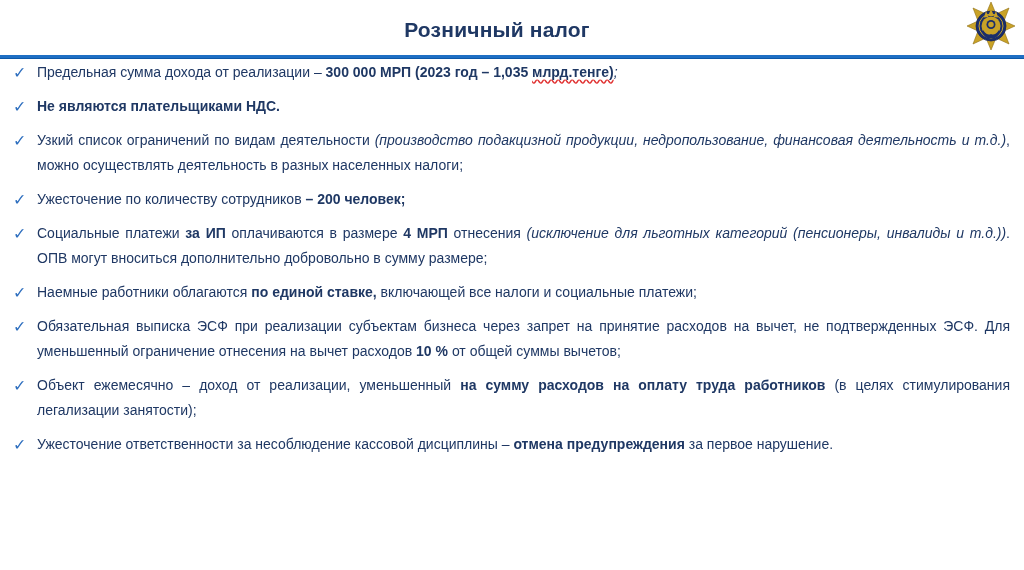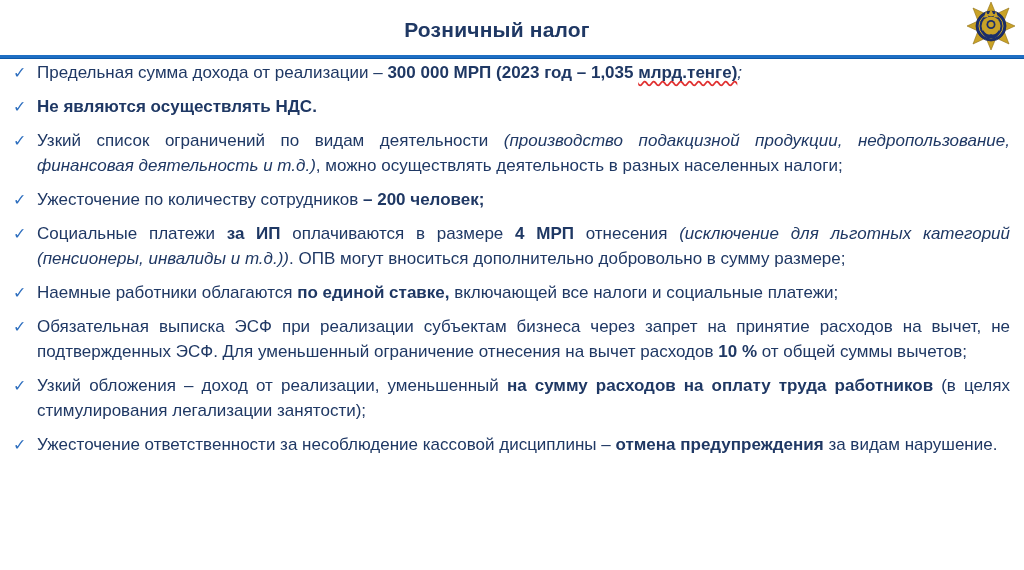--- a/index.html
+++ b/index.html
@@ -71,21 +71,21 @@
     font-size: 16px;
     line-height: 25px;
     color: #2E6FBF;
     text-align: left;
     padding-left: 3px;
     box-sizing: border-box;
     user-select: none;
   }
   .bullet-text {
     flex: 1 1 auto;
-    font-size: 17px;
+    font-size: 14px;
     line-height: 25px;
     color: #1F3864;
     text-align: justify;
     text-justify: inter-word;
     hyphens: none;
   }
   .bullet-text.no-justify {
     text-align: left;
   }
   .bullet-text b { font-weight: bold; }
@@ -129,21 +129,21 @@
   <div class="header-rule"></div>
 </div>
 
 <div class="bullet-list" id="bullet-list">
     <div class="bullet-item">
       <span class="bullet-check">✓</span>
       <div class="bullet-text no-justify"><span>Предельная сумма дохода от реализации – </span><b><span>300 000 МРП (2023 год – 1,035 </span></b><b><span class="spell-error">млрд.тенге)</span></b><i><span>;</span></i></div>
     </div>
     <div class="bullet-item">
       <span class="bullet-check">✓</span>
-      <div class="bullet-text no-justify"><b><span>Не являются осуществлять НДС.</span></b></div>
+      <div class="bullet-text no-justify"><b><span>Не являются плательщиками НДС.</span></b></div>
     </div>
     <div class="bullet-item">
       <span class="bullet-check">✓</span>
       <div class="bullet-text"><span>Узкий список ограничений по видам деятельности </span><i><span>(производство подакцизной продукции, недропользование, финансовая деятельность  и т.д.)</span></i><span>, можно осуществлять деятельность в разных населенных налоги;</span></div>
     </div>
     <div class="bullet-item">
       <span class="bullet-check">✓</span>
       <div class="bullet-text no-justify"><span>Ужесточение по количеству сотрудников </span><b><span>– 200 человек;</span></b></div>
     </div>
     <div class="bullet-item">
@@ -153,19 +153,19 @@
     <div class="bullet-item">
       <span class="bullet-check">✓</span>
       <div class="bullet-text"><span>Наемные работники облагаются </span><b><span>по единой ставке,</span></b><span> включающей все налоги и социальные платежи;</span></div>
     </div>
     <div class="bullet-item">
       <span class="bullet-check">✓</span>
       <div class="bullet-text"><span>Обязательная выписка ЭСФ при реализации субъектам бизнеса через запрет на принятие расходов на вычет, не подтвержденных ЭСФ. Для уменьшенный ограничение отнесения на вычет расходов </span><b><span>10 %</span></b><span> от общей суммы вычетов;</span></div>
     </div>
     <div class="bullet-item">
       <span class="bullet-check">✓</span>
-      <div class="bullet-text"><span>Узкий обложения – доход от реализации, уменьшенный </span><b><span>на сумму расходов на оплату труда работников</span></b><span> (в целях стимулирования легализации занятости);</span></div>
+      <div class="bullet-text"><span>Объект ежемесячно – доход от реализации, уменьшенный </span><b><span>на сумму расходов на оплату труда работников</span></b><span> (в целях стимулирования легализации занятости);</span></div>
     </div>
     <div class="bullet-item">
       <span class="bullet-check">✓</span>
-      <div class="bullet-text"><span>Ужесточение ответственности за несоблюдение кассовой дисциплины – </span><b><span>отмена предупреждения</span></b><span> за видам нарушение.</span></div>
+      <div class="bullet-text"><span>Ужесточение ответственности за несоблюдение кассовой дисциплины – </span><b><span>отмена предупреждения</span></b><span> за первое нарушение.</span></div>
     </div>
   </div>
 
 </body></html>

